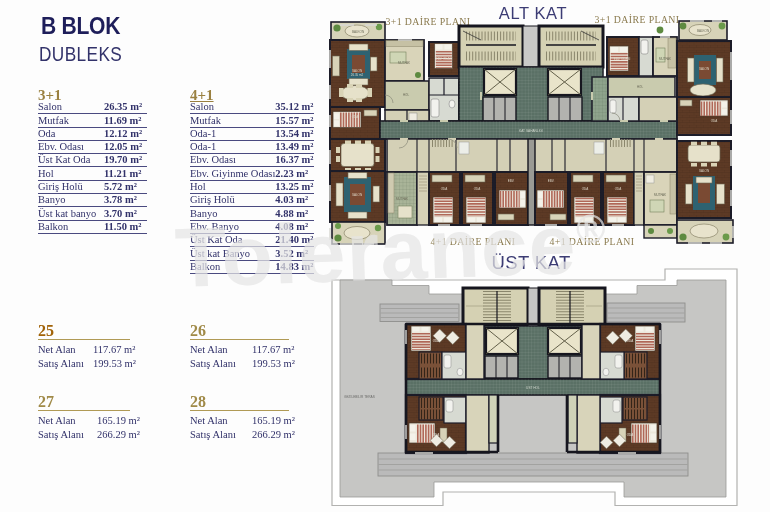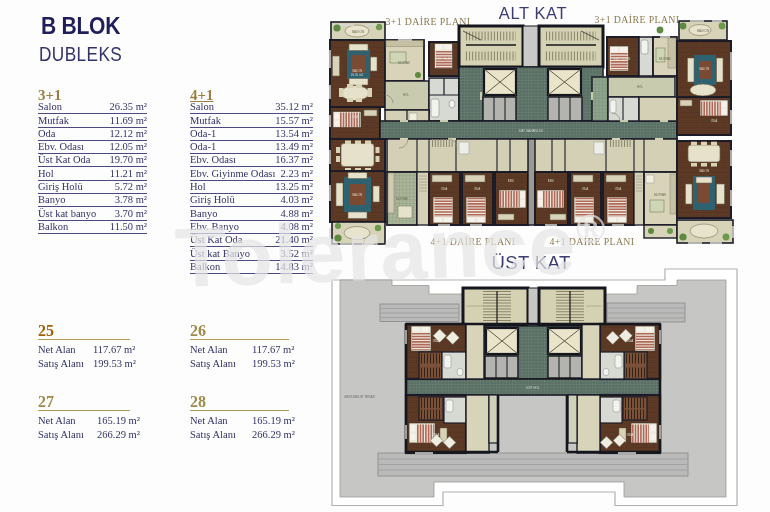--- a/index.html
+++ b/index.html
@@ -5,21 +5,21 @@
   html,body{margin:0;padding:0;}
   body{width:770px;height:512px;overflow:hidden;background:#fdfdfd;
        font-family:"Liberation Sans",sans-serif;position:relative;}
   .abs{position:absolute;}
   .ser{font-family:"Liberation Serif",serif;}
   .navy{color:#32326a;}
   table.plan{border-collapse:collapse;font-family:"Liberation Serif",serif;
      font-size:10.5px;color:#32326a;}
   table.plan td{padding:0 0 1px 0;border-bottom:1px solid #4a4a80;height:11.3px;
      line-height:11px;vertical-align:bottom;white-space:nowrap;}
-  table.plan td.v{text-align:right;}
+  table.plan td.v{text-align:left;font-weight:bold;}
 </style>
 </head>
 <body>
 
 <div class="abs" style="left:0;top:0;width:318px;height:494px;">
 
   <div class="abs" style="left:41px;top:12px;font-size:24.5px;font-weight:bold;color:#1e1e5a;letter-spacing:-0.3px;transform:scaleX(0.86);transform-origin:0 0;">B BLOK</div>
 
   <div class="abs" style="left:39px;top:42px;font-size:21px;color:#32326a;letter-spacing:0.5px;transform:scaleX(0.82);transform-origin:0 0;">DUBLEKS</div>
 

